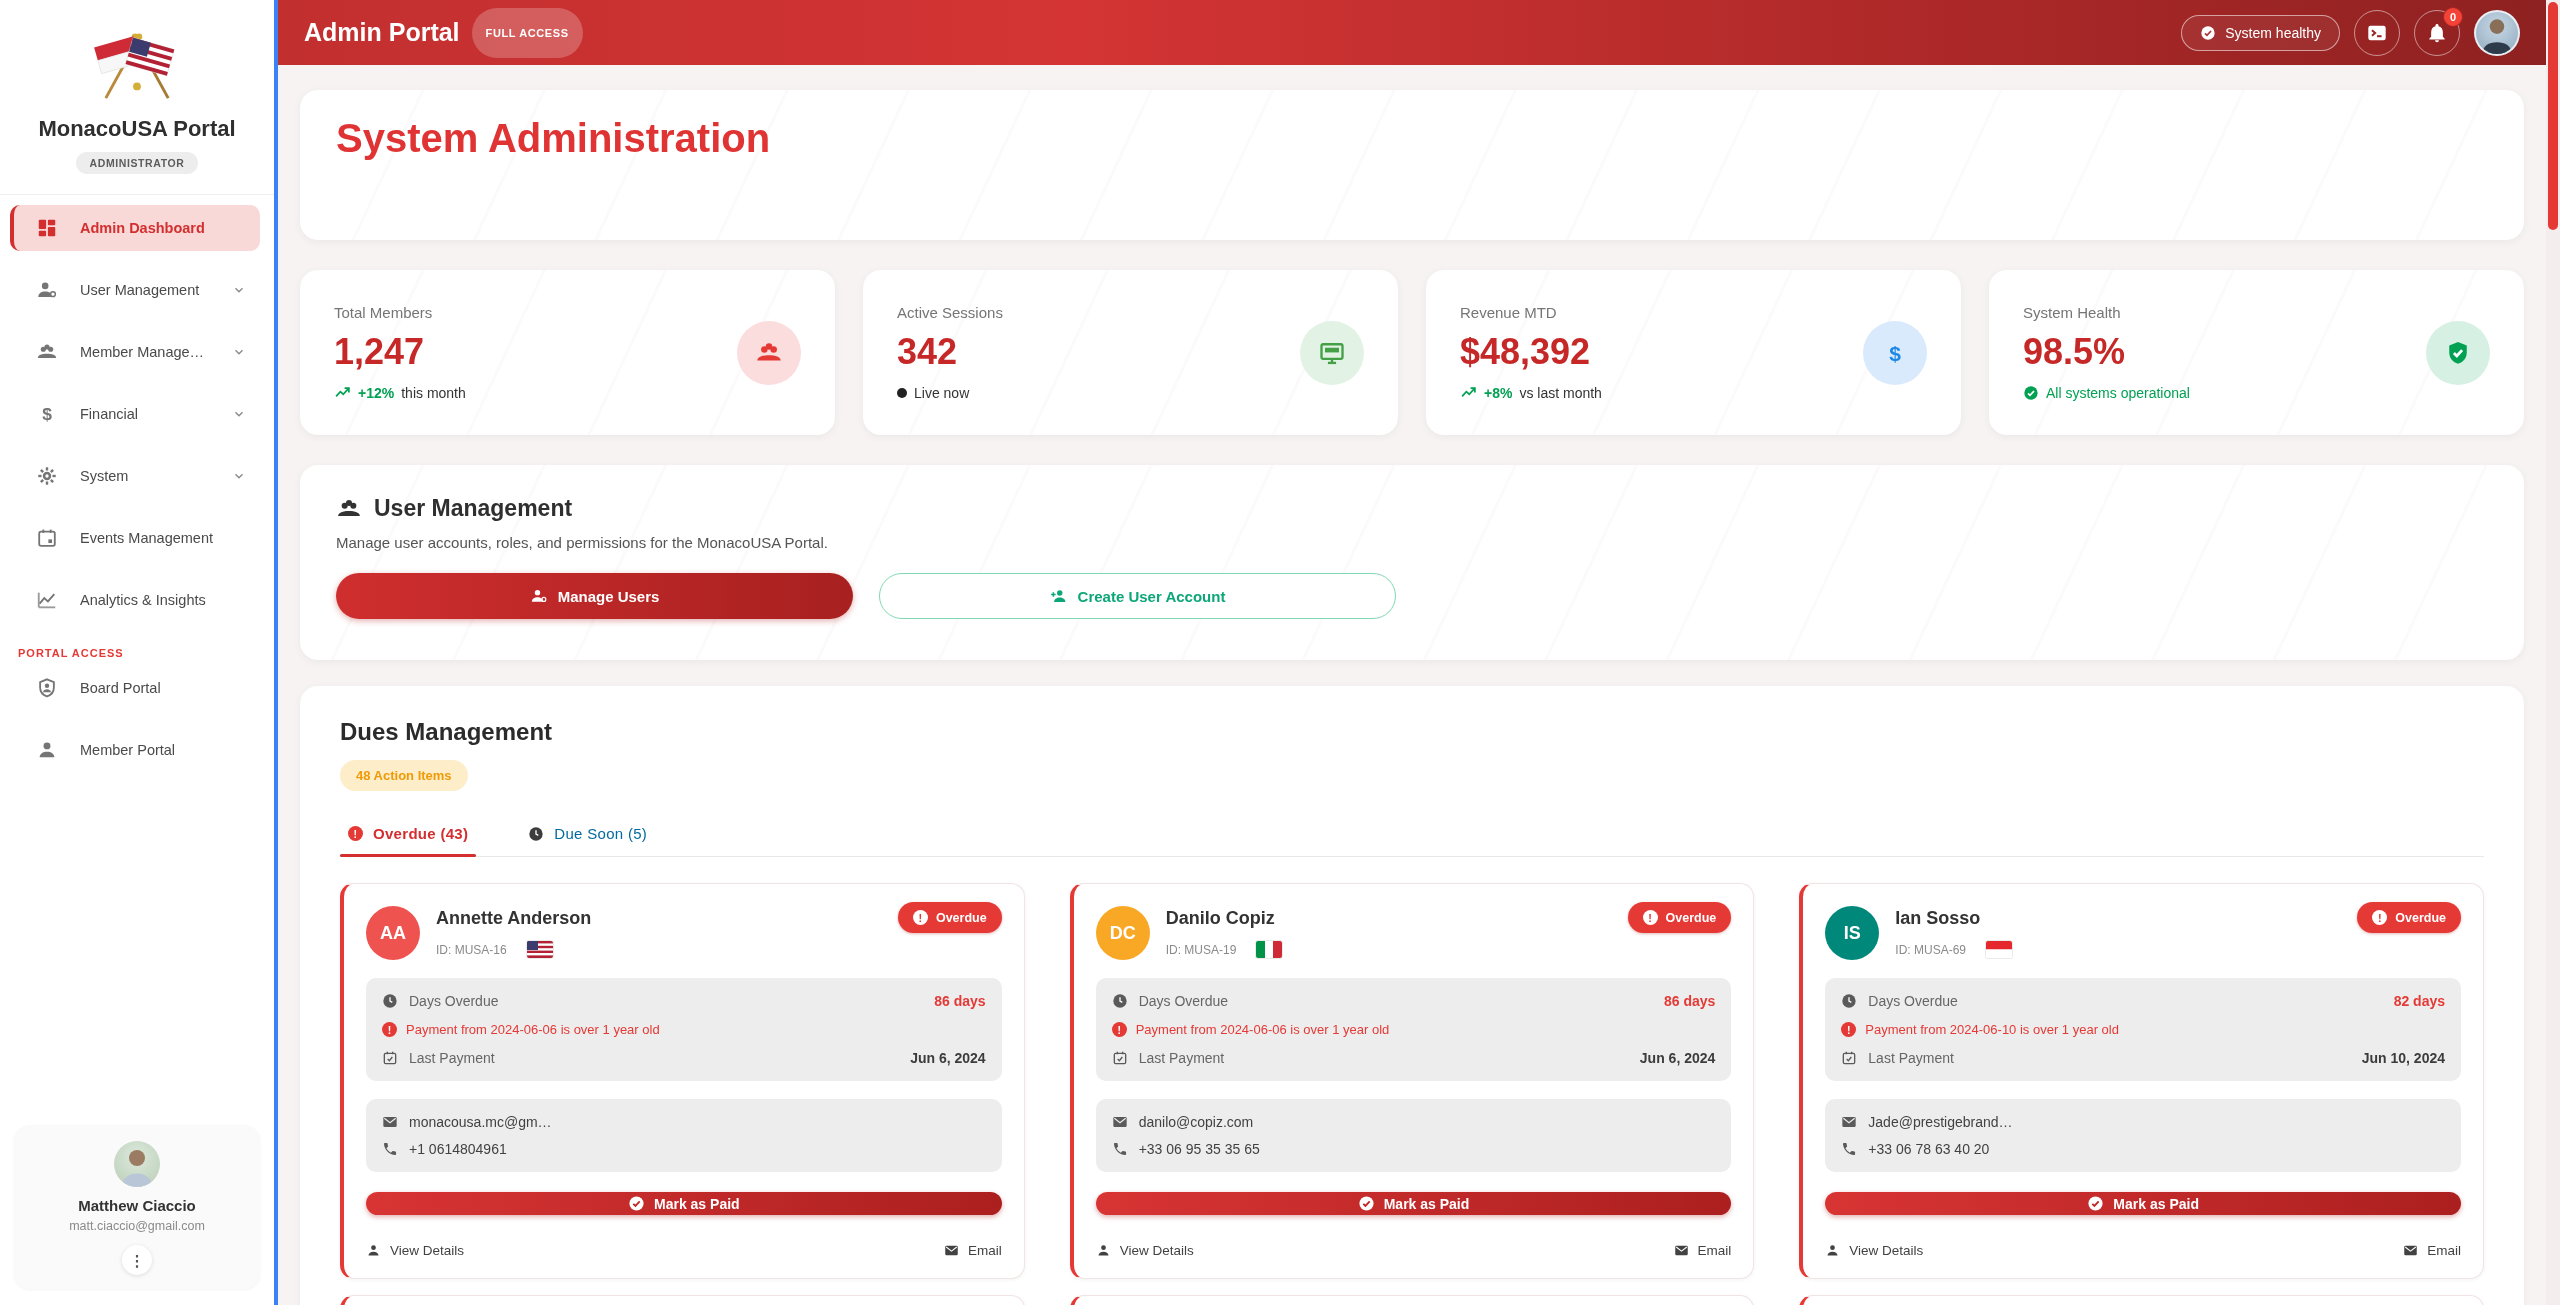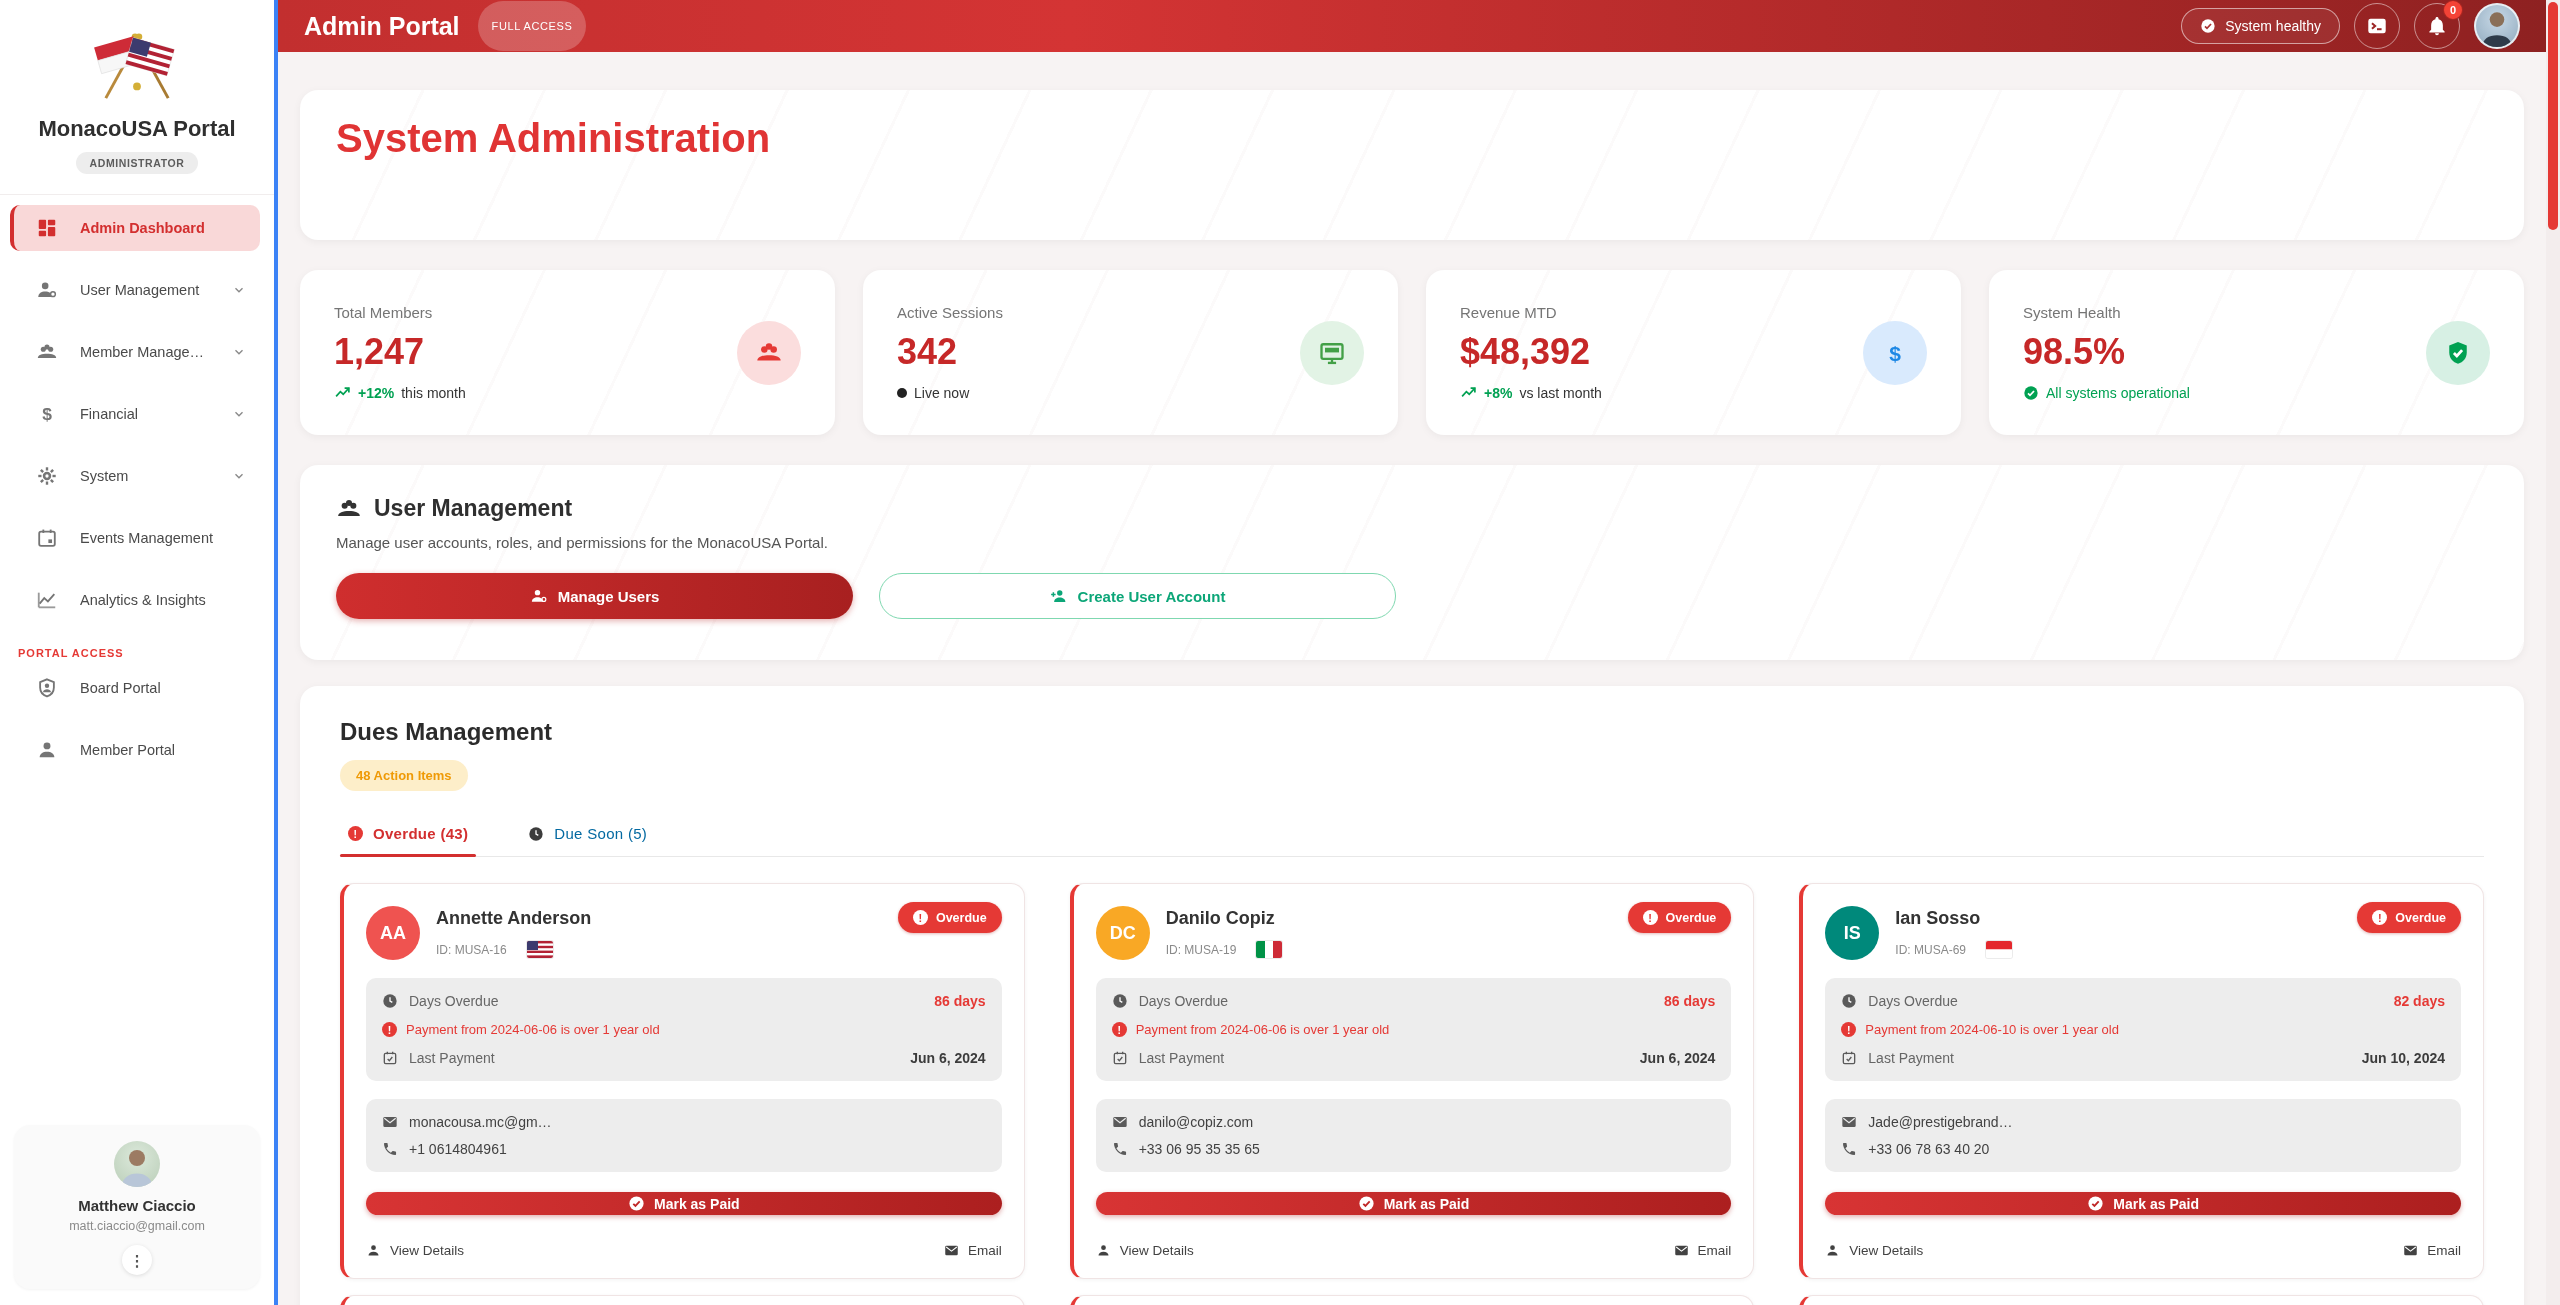--- a/index.html
+++ b/index.html
@@ -28,23 +28,23 @@
   .nav-item.active{background:var(--sidebar_active_bg);border-left-color:var(--primary_red);color:var(--primary_red);font-weight:600;margin-left:10px;padding-left:22px;border-radius:10px}
   .nicon{width:22px;height:22px;flex:0 0 auto}
   .section-label{font-size:11px;font-weight:800;letter-spacing:1px;color:var(--accent_red);margin:24px 0 6px 18px}
   .user-card{margin:14px 14px 16px;margin-top:auto;background:#fafafa;border-radius:16px;padding:16px 12px 14px;text-align:center;box-shadow:0 1px 3px rgba(0,0,0,.05)}
   .user-avatar{width:46px;height:46px;border-radius:50%;margin:0 auto;background:radial-gradient(circle at 50% 35%,#dce9db,#b9cdb7);overflow:hidden}
   .user-name{font-size:15px;font-weight:700;color:#333;margin-top:10px}
   .user-email{font-size:12.5px;color:#8a8a8a;margin-top:5px}
   .dots-btn{width:30px;height:30px;border-radius:50%;border:none;background:#fff;box-shadow:0 1px 4px rgba(0,0,0,.12);margin-top:12px;color:#555;font-size:15px;font-weight:700;cursor:pointer;line-height:1}
 
   
-  .topbar{position:absolute;left:278px;right:14px;top:0;height:52px;display:flex;align-items:center;padding:0 26px;gap:18px;background:linear-gradient(90deg,#c22f2f 0%,#d43434 35%,#a82727 78%,#8e2121 100%);z-index:4}
+  .topbar{position:absolute;left:278px;right:14px;top:0;height:65px;display:flex;align-items:center;padding:0 26px;gap:12px;background:linear-gradient(90deg,#c22f2f 0%,#d43434 35%,#a82727 78%,#8e2121 100%);z-index:4}
   .topbar-title{color:#fff;font-size:25px;font-weight:700}
-  .access-pill{background:rgba(255,255,255,.22);color:#fff;font-size:11px;font-weight:400;letter-spacing:.6px;border-radius:999px;padding:19px 14px}
+  .access-pill{background:rgba(255,255,255,.22);color:#fff;font-size:11px;font-weight:700;letter-spacing:.6px;border-radius:999px;padding:19px 14px}
   .topbar-right{margin-left:auto;display:flex;align-items:center;gap:14px}
   .health-pill{display:flex;align-items:center;gap:9px;border:1px solid rgba(255,255,255,.55);color:#fff;font-size:14px;border-radius:999px;padding:9px 18px;background:rgba(255,255,255,.06);cursor:pointer}
   .circle-btn{width:46px;height:46px;border-radius:50%;border:1px solid rgba(255,255,255,.5);background:transparent;display:flex;align-items:center;justify-content:center;cursor:pointer;position:relative}
   .badge{position:absolute;top:-4px;right:-4px;width:20px;height:20px;border-radius:50%;background:#f44336;border:1px solid rgba(120,20,20,.6);color:#fff;font-size:11px;font-weight:700;display:flex;align-items:center;justify-content:center}
   .top-avatar{width:46px;height:46px;border-radius:50%;background:radial-gradient(circle at 50% 35%,#c7d8e6,#8fa9bd);border:2px solid rgba(255,255,255,.75);overflow:hidden;cursor:pointer}
 
   
   .scrollbar{position:absolute;top:0;right:0;bottom:0;width:14px;background:#f3eded;z-index:6}
   .scroll-thumb{position:absolute;top:2px;left:2px;width:10px;height:228px;border-radius:6px;background:var(--accent_red)}
 

